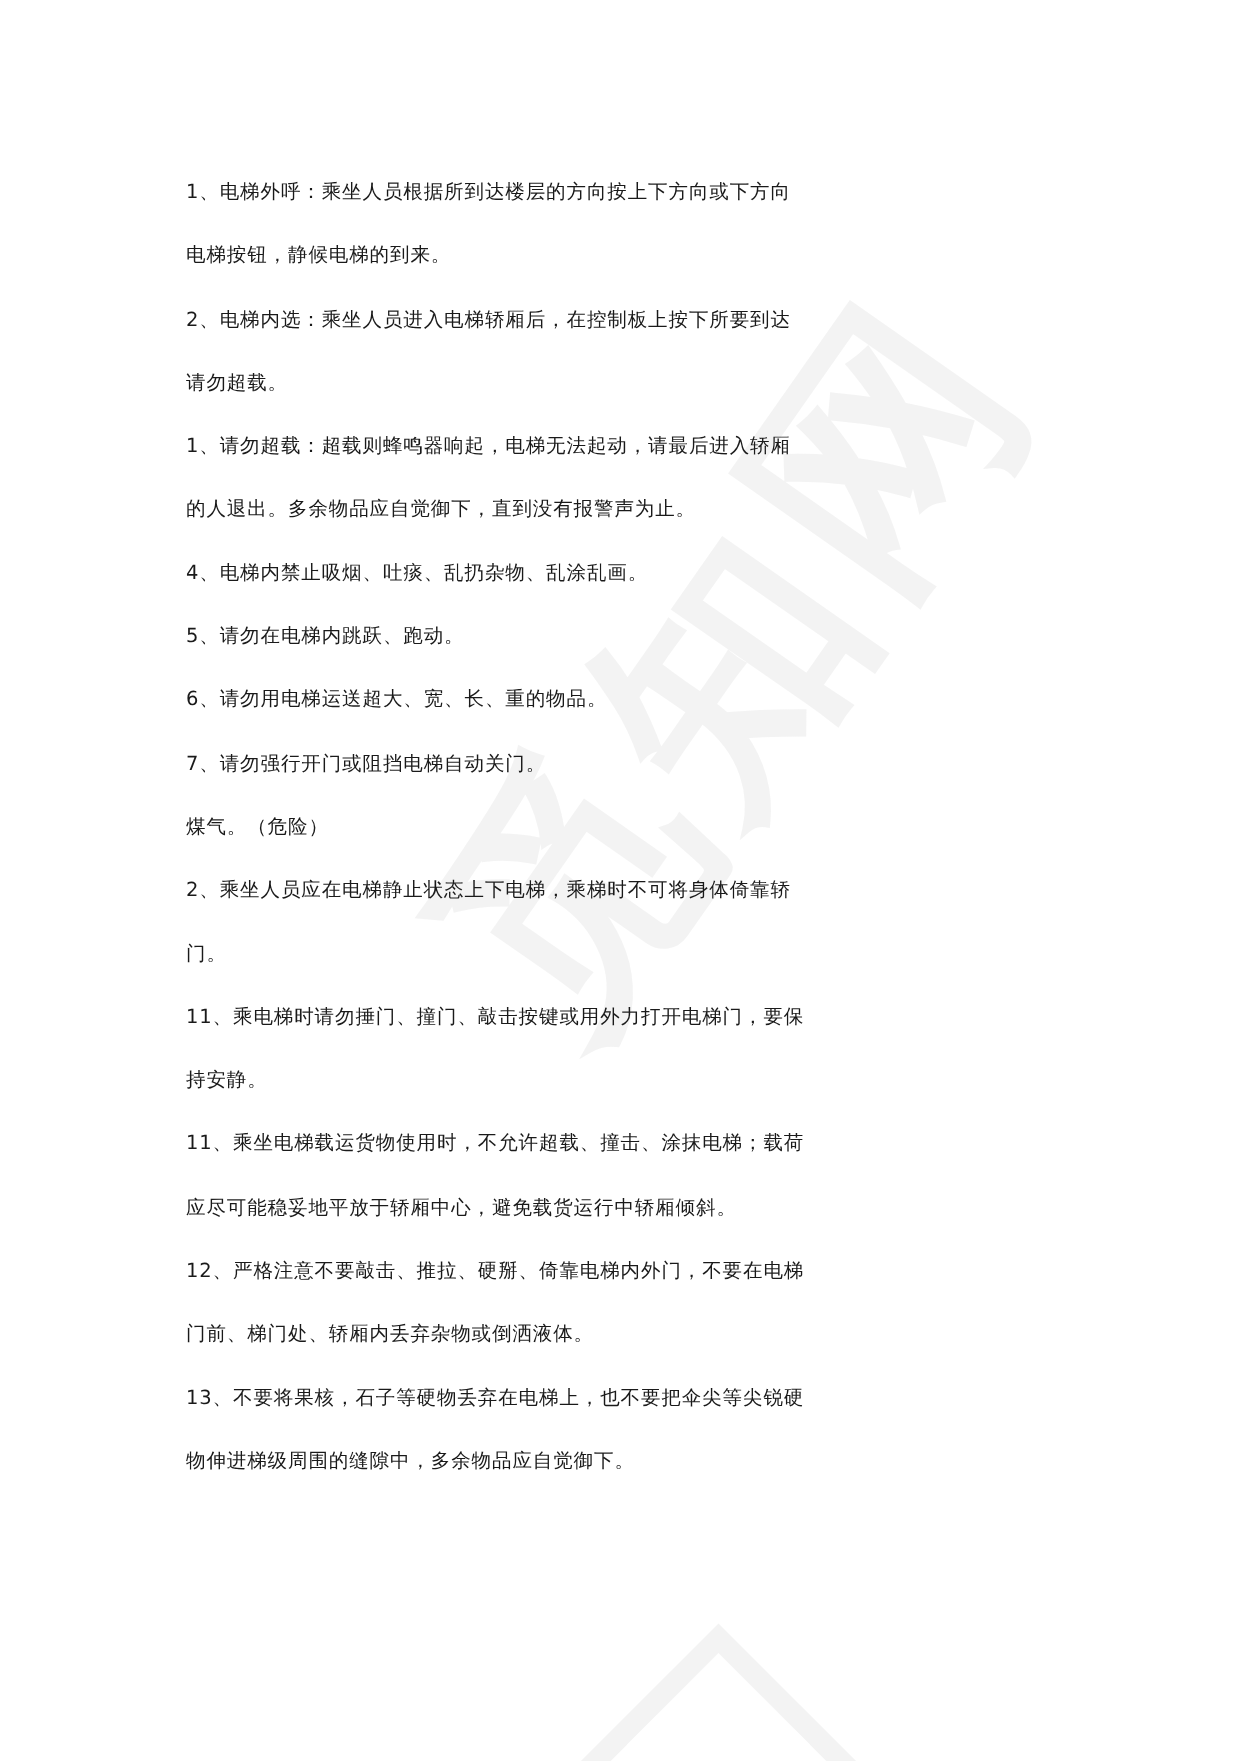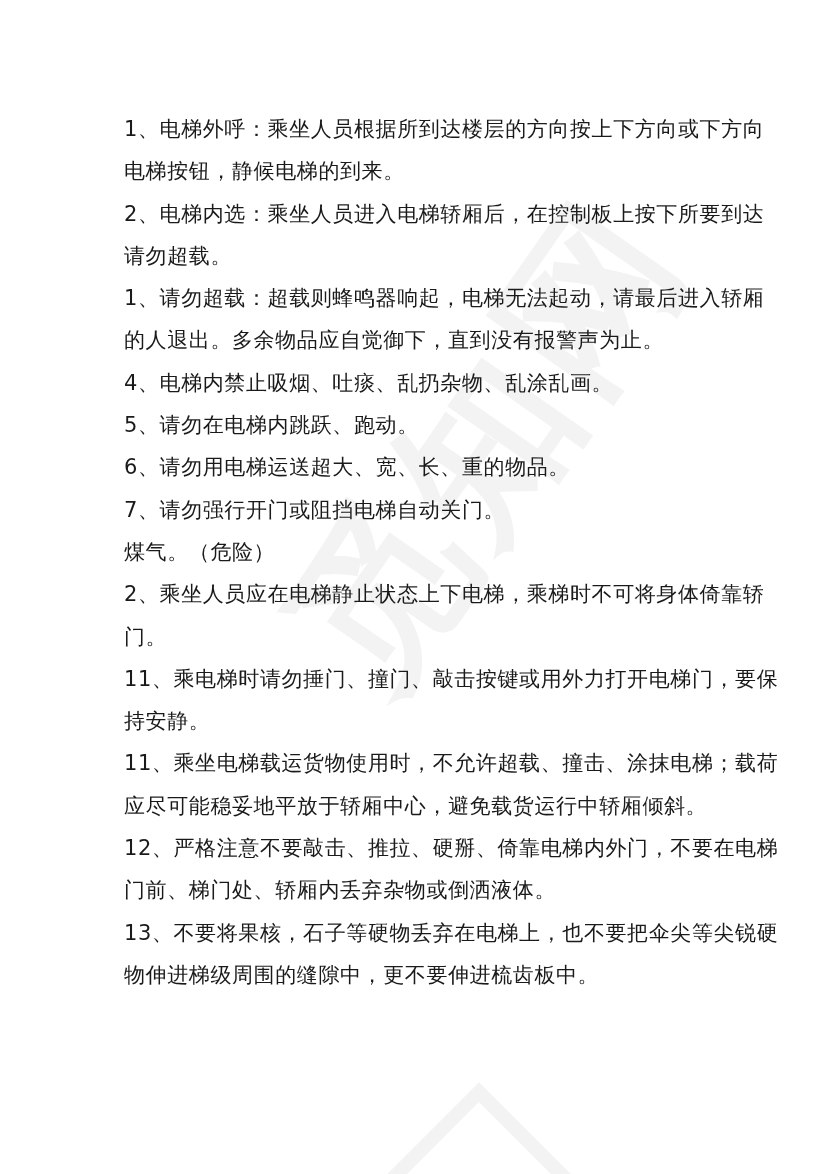--- a/index.html
+++ b/index.html
@@ -43,21 +43,21 @@
     }
     .content {
       position: absolute;
       left: 124px;
       top: 108px;
       width: 600px;
     }
     .line {
       height: 42.3px;
       line-height: 42.3px;
-      font-size: 21px;
+      font-size: 13px;
       white-space: nowrap;
       letter-spacing: 0.6px;
     }
   </style>
 </head>
 <body>
 
 <div class="page">
   <div class="watermark wm1">觅知网</div>
   <div class="wm-diamond"></div>
@@ -76,15 +76,15 @@
     <div class="line">煤气。（危险）</div>
     <div class="line">2、乘坐人员应在电梯静止状态上下电梯，乘梯时不可将身体倚靠轿</div>
     <div class="line">门。</div>
     <div class="line">11、乘电梯时请勿捶门、撞门、敲击按键或用外力打开电梯门，要保</div>
     <div class="line">持安静。</div>
     <div class="line">11、乘坐电梯载运货物使用时，不允许超载、撞击、涂抹电梯；载荷</div>
     <div class="line">应尽可能稳妥地平放于轿厢中心，避免载货运行中轿厢倾斜。</div>
     <div class="line">12、严格注意不要敲击、推拉、硬掰、倚靠电梯内外门，不要在电梯</div>
     <div class="line">门前、梯门处、轿厢内丢弃杂物或倒洒液体。</div>
     <div class="line">13、不要将果核，石子等硬物丢弃在电梯上，也不要把伞尖等尖锐硬</div>
-    <div class="line">物伸进梯级周围的缝隙中，更不要伸进梳齿板中。</div>
+    <div class="line">物伸进梯级周围的缝隙中，多余物品应自觉御下。</div>
   </div>
 </div>
 
 </body></html>

